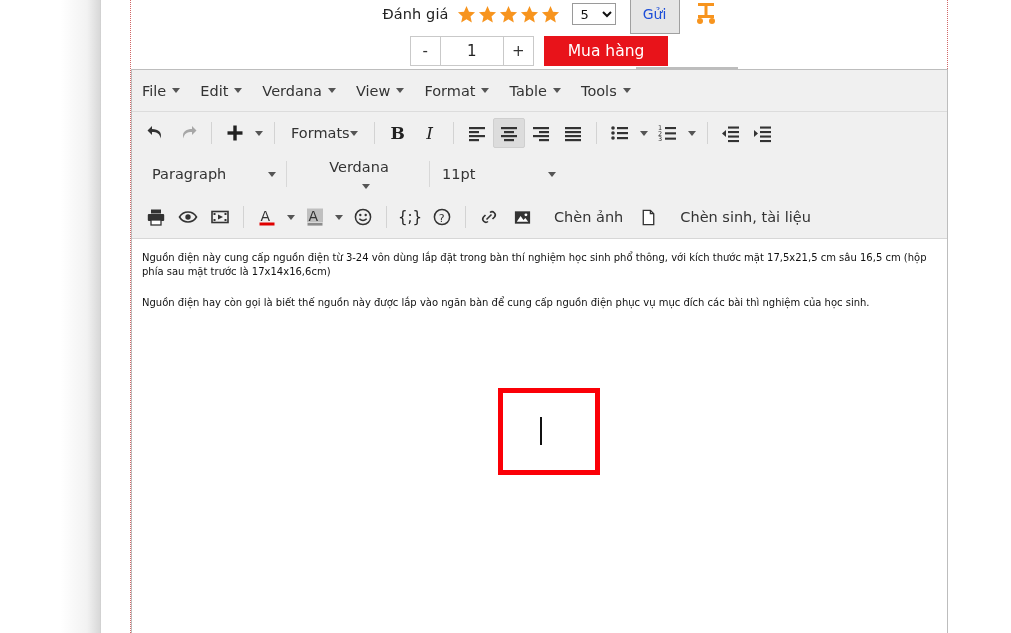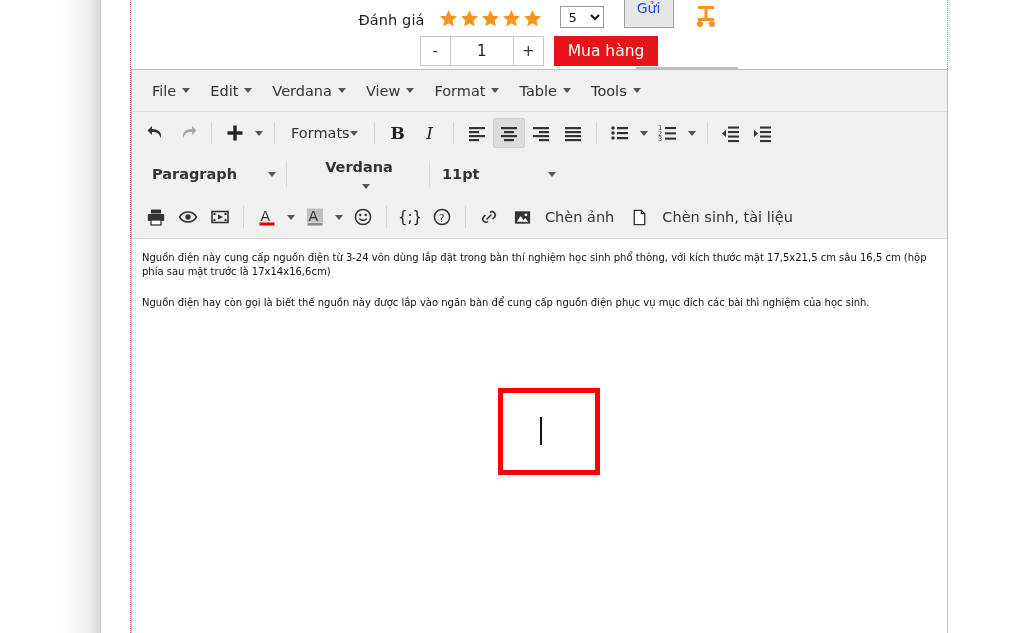--- a/index.html
+++ b/index.html
@@ -37,26 +37,26 @@
     position: absolute;
     left: 130px; top: -6px;
     width: 818px; height: 639px;
     border-left: 1px dotted #d06666;
     border-right: 1px dotted #d06666;
   }
 
   
   .rating-row {
     position: absolute;
-    left: 128px; top: 0;
+    left: 140px; top: 0;
     width: 818px; height: 28px;
     display: flex;
-    align-items: flex-end;
+    align-items: center;
     justify-content: center;
-    gap: 12px;
+    gap: 6px;
   }
   .rating-label {
     font-size: 14.5px;
     color: #222;
     letter-spacing: 0.1px;
   }
   .stars { display: flex; gap: 2px; align-items: center; margin-left: 2px;}
   .star {
     width: 19px; height: 19px;
     display: block;
@@ -120,21 +120,21 @@
     display: flex; align-items: center; justify-content: center;
     font-size: 15px;
     color: #222;
     border-left: 1px solid #c9c9c9;
     border-right: 1px solid #c9c9c9;
     background: #ffffff;
   }
   .buy-btn {
     margin-left: 10px;
     height: 30px;
-    padding: 0 14px;
+    padding: 0 24px;
     display: flex; align-items: center; justify-content: center;
     background: #e8131a;
     color: #ffffff;
     font-size: 15.5px;
     border: 0;
     cursor: pointer;
     font-family: "DejaVu Sans", "Liberation Sans", sans-serif;
   }
   .buy-underline {
     position: absolute;
@@ -148,21 +148,20 @@
     position: absolute;
     left: 131px; top: 69px;
     width: 817px;
     border: 1px solid #bdbdbd;
     background: #f0f0f0;
   }
   .mce-menubar {
     height: 42px;
     display: flex;
     align-items: center;
-    padding-left: 10px;
     background: #f0f0f0;
     border-bottom: 1px solid #dcdcdc;
   }
   .mce-menu-item {
     display: flex;
     align-items: center;
     gap: 6px;
     padding: 4px 10px;
     font-size: 14.5px;
     color: #333;
@@ -221,31 +220,30 @@
   
   .mce-toolbar.row2 { padding-top: 2px; padding-bottom: 4px; }
   .sel {
     height: 30px;
     display: flex; align-items: center;
     justify-content: space-between;
     font-size: 14.5px;
     color: #333;
     cursor: pointer;
     padding: 0 10px 0 12px;
-    font-weight: bold;
   }
   .sel .caret { margin-left: 14px; }
   .sel-w1 { width: 146px; }
   .sel-w2 { width: 142px; flex-direction: column; }
   .sel-w3 { width: 136px; }
   .sel-sep { width: 1px; height: 26px; background: #d8d8d8; }
 
   .icon-text-btn {
     height: 30px;
-    display: flex; align-items: center; gap: 13px;
+    display: flex; align-items: center; gap: 22px;
     padding: 0 8px;
     font-size: 14.5px;
     color: #333;
     cursor: pointer;
     border-radius: 2px;
   }
 
   
   .mce-content {
     background: #ffffff;

